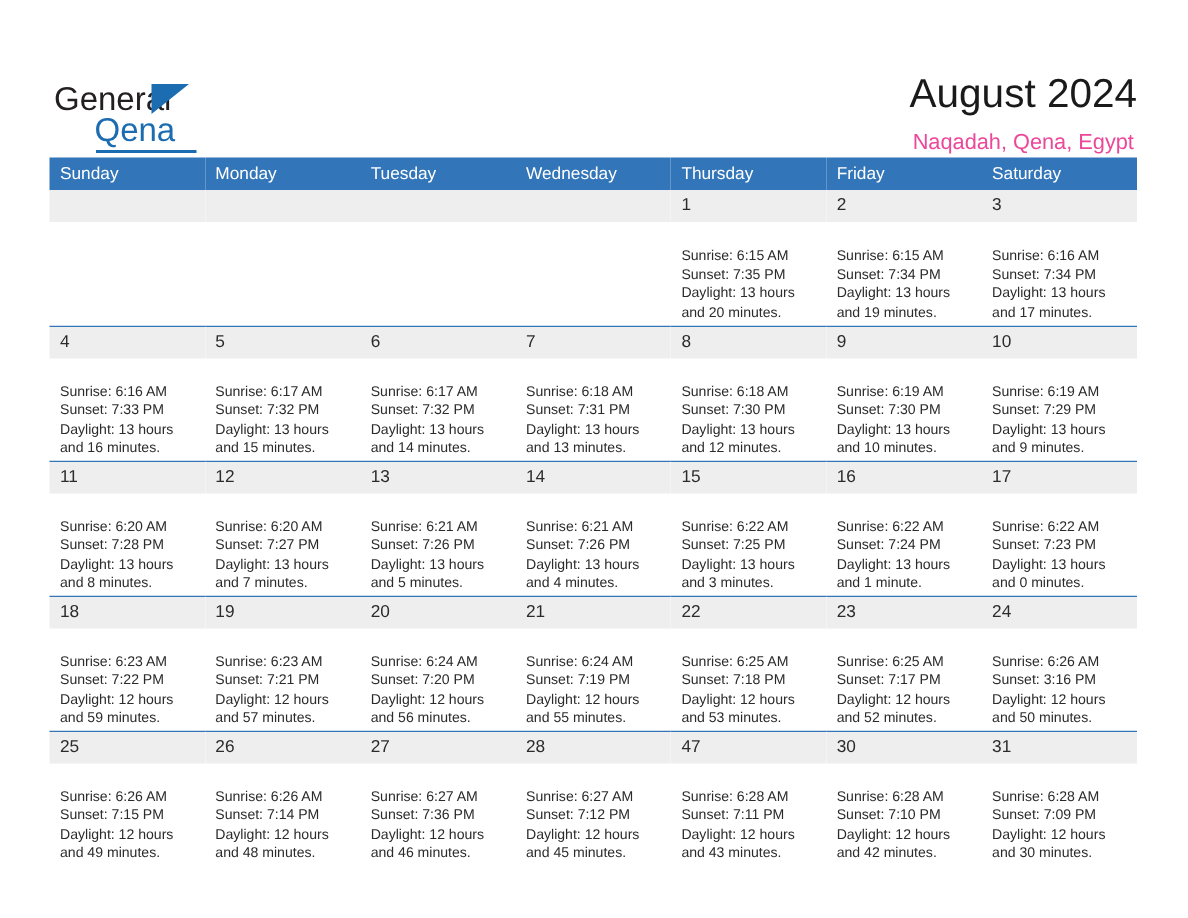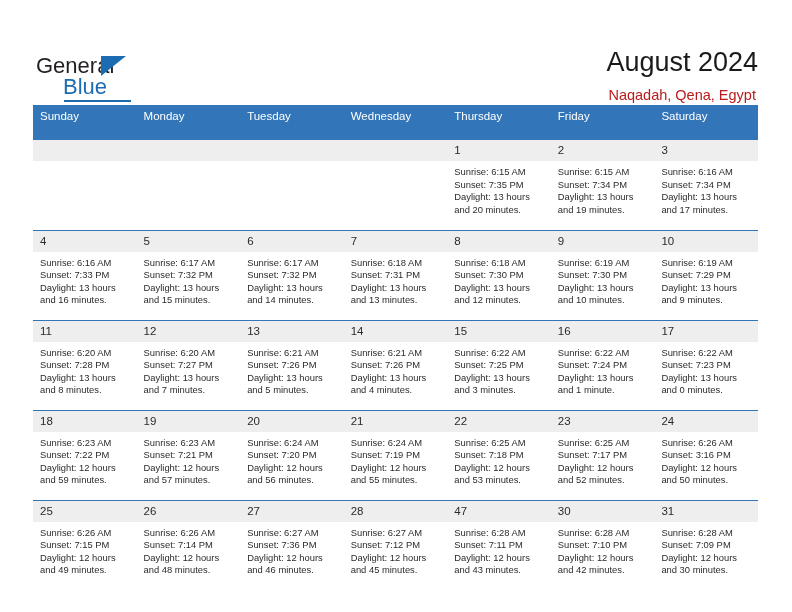--- a/index.html
+++ b/index.html
@@ -82,42 +82,42 @@
   }
   .month-title {
     font-size: 27px;
     color: #1a1a1a;
     line-height: 34px;
     font-weight: normal;
     white-space: nowrap;
   }
   .location {
     font-size: 14.5px;
-    color: #b91c1c;
+    color: #ec4899;
     line-height: 20px;
     margin-top: 6px;
     white-space: nowrap;
   }
 
   
   .calendar {
     position: absolute;
     left: 33px;
     top: 105px;
     width: 725px;
     border-collapse: collapse;
     table-layout: fixed;
   }
   .calendar th {
     background: #3275b8;
     color: #ffffff;
     font-weight: normal;
     font-size: 11.5px;
     text-align: left;
-    padding: 5px 0 18px 7px;
+    padding: 5px 0 5px 7px;
     height: 21px;
     line-height: 12px;
     border: none;
   }
   .calendar td {
     vertical-align: top;
     padding: 0;
     border: none;
     border-top: 1.4px solid #3275b8;
     height: 90px;
@@ -133,40 +133,40 @@
   }
   .daynum-bar {
     background: #eeeeee;
     height: 21px;
     padding: 3px 0 0 7px;
     font-size: 11.5px;
     color: #2b2b2b;
     line-height: 15px;
   }
   .cell-body {
-    padding: 5px 6px 0 7px;
+    padding: 16px 6px 0 7px;
     font-size: 9.4px;
     line-height: 12.6px;
     color: #2b2b2b;
   }
   .cell-body div { white-space: nowrap; }
   .cell-body .daylight { white-space: normal; }
   td.empty .daynum-bar { color: transparent; }
 </style>
 </head>
 <body>
 
 <div id="page">
 
   <div class="header">
 
     <div class="logo">
       <span class="logo-general">General</span>
       <span class="logo-tri"></span>
-      <span class="logo-blue">Blue</span>
+      <span class="logo-blue">Qena</span>
       <span class="logo-underline"></span>
     </div>
 
     <div class="title-block">
       <div class="month-title">August 2024</div>
       <div class="location">Naqadah, Qena, Egypt</div>
     </div>
 
   </div>
 

